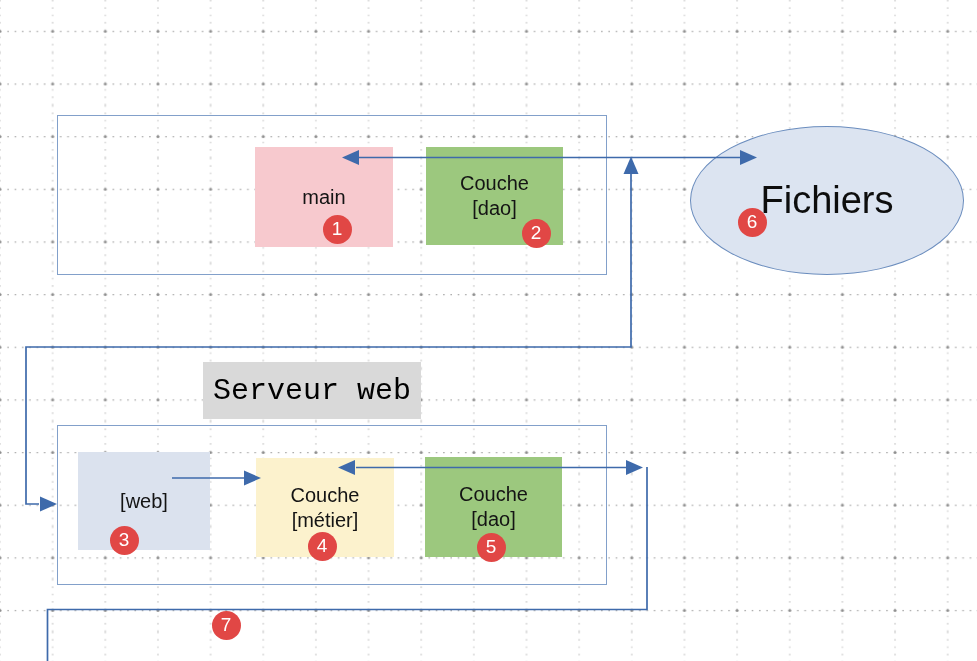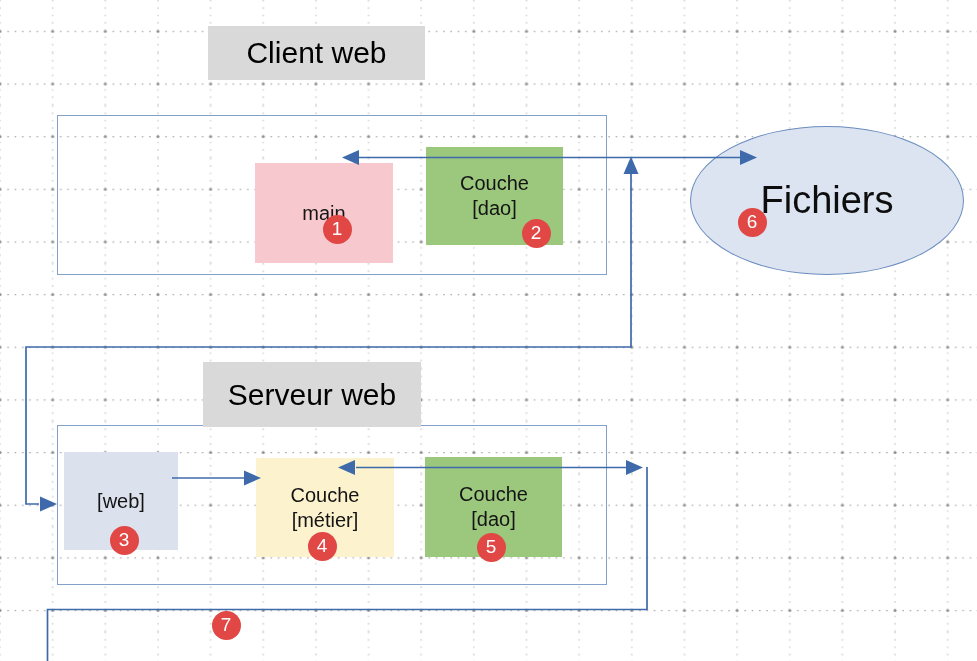--- a/index.html
+++ b/index.html
@@ -25,32 +25,32 @@
   #containerServeur { left:57px;  top:425px; width:548px; height:158px; }
 
   
   .titlebar {
     position:absolute; z-index:2;
     background:var(--title-bg,#d9d9d9);
     display:flex; align-items:center; justify-content:center;
     font-size:30px; color:#000;
   }
   #titleClient  { left:208px; top:26px;  width:217px; height:54px; }
-  #titleServeur { left:203px; top:362px; width:218px; height:65px; }
+  #titleServeur { left:203px; top:362px; width:218px; height:57px;font-family:Liberation Mono, monospace; }
   #titleSgbd    { left:203px; top:593px; width:218px; height:59px; }
 
   
   .node {
     position:absolute; z-index:3;
     display:flex; flex-direction:column; align-items:center; justify-content:center;
     font-size:20px; line-height:25px; color:#141414; text-align:center;
   }
-  #nodeMain       { left:255px; top:147px; width:138px; height:100px; background:var(--main-fill,#f7c9ce);margin-top:16px; }
+  #nodeMain       { left:255px; top:147px; width:138px; height:100px; background:var(--main-fill,#f7c9ce); }
   #nodeClientDao  { left:426px; top:147px; width:137px; height:98px;  background:var(--dao-fill,#9cc87e); }
-  #nodeWeb        { left:64px;  top:452px; width:114px; height:98px;  background:var(--web-fill,#dbe2ee); }
+  #nodeWeb        { left:78px;  top:452px; width:132px; height:98px;  background:var(--web-fill,#dbe2ee); }
   #nodeMetier     { left:256px; top:458px; width:138px; height:99px;  background:var(--metier-fill,#fcf2cd); }
   #nodeServeurDao { left:425px; top:457px; width:137px; height:100px; background:var(--dao-fill,#9cc87e); }
 
   
   #ellipseFichiers {
     position:absolute; z-index:3;
     left:690px; top:126px; width:272px; height:147px;
     background:var(--ellipse-fill,#dce4f1);
     border:1.4px solid var(--ellipse-border,#6b8dbe);
     border-radius:50%;
@@ -96,23 +96,20 @@
     <rect x="0" y="0" width="977" height="661" fill="url(#gridpat)"></rect>
   </svg>
 
   <svg id="behindLayer" class="layer" width="977" height="661" viewBox="0 0 977 661">
     <polyline class="edge" points="647,467 647,609.5 47.5,609.5 47.5,661"></polyline>
   </svg>
 
   <div class="container" id="containerClient"></div>
   <div class="container" id="containerServeur"></div>
 
-  <div class="titlebar" id="titleClient">
-    <span>Client web</span>
-  </div>
   <div class="titlebar" id="titleServeur">
     <span>Serveur web</span>
   </div>
 
   <div class="node" id="nodeMain">
     <span>main</span>
   </div>
 
   <div class="node" id="nodeClientDao">
     <span>Couche</span>

